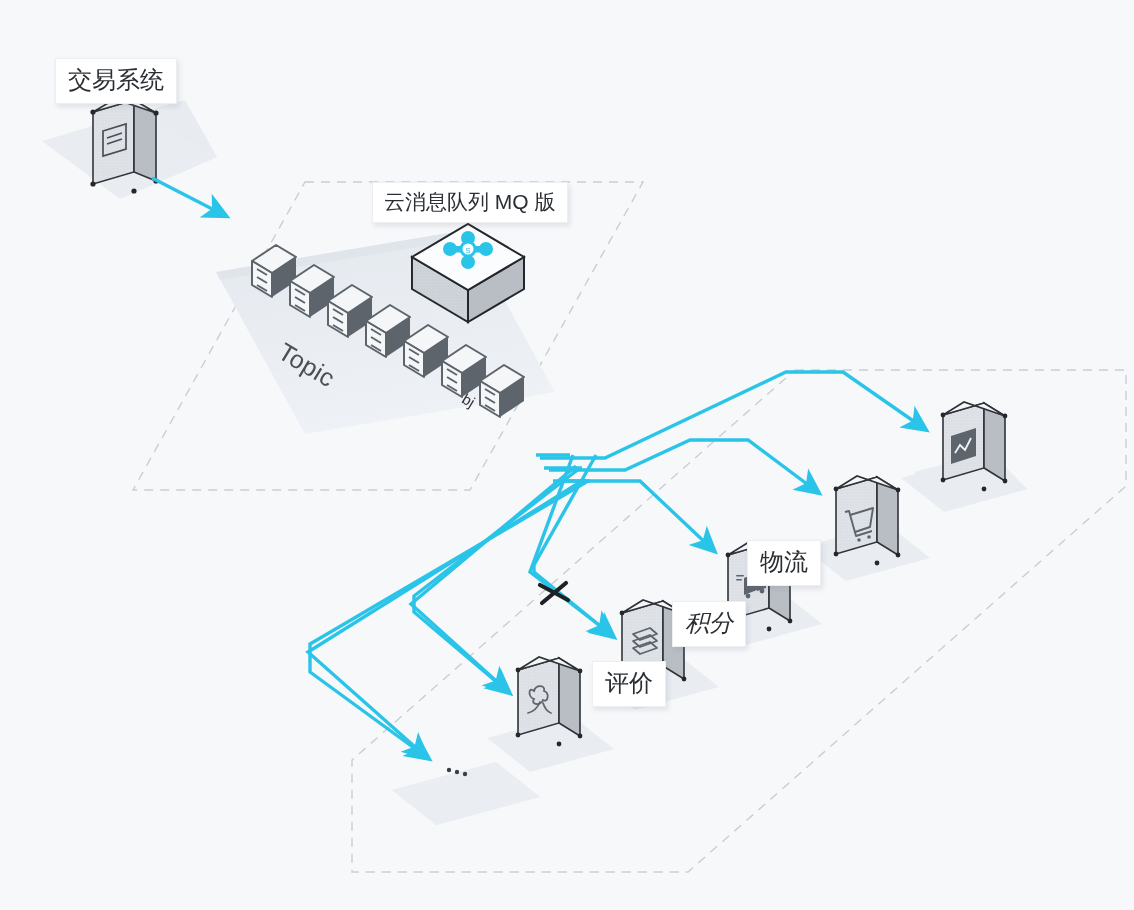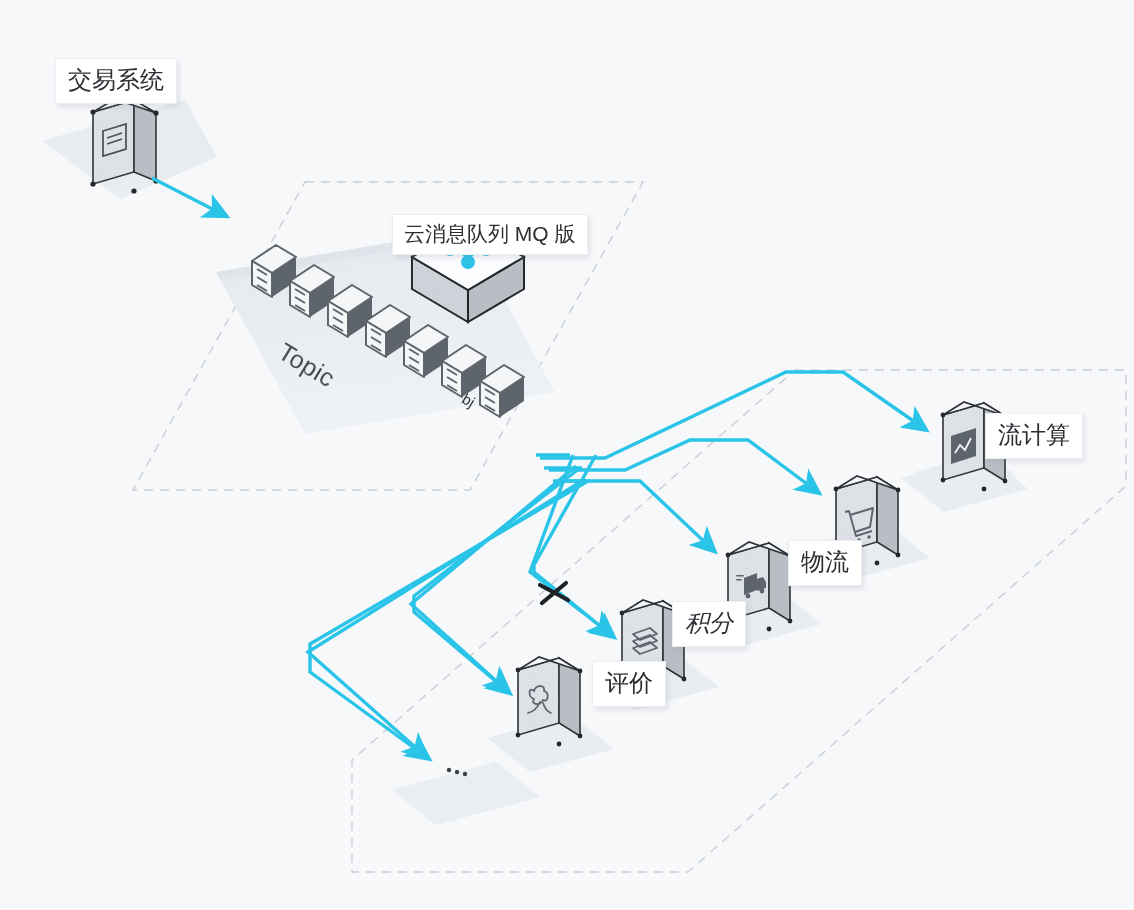--- a/index.html
+++ b/index.html
@@ -363,26 +363,25 @@
 
     <g fill="#3a3f46">
       <circle cx="449" cy="770" r="2.2"></circle>
       <circle cx="457" cy="772" r="2.2"></circle>
       <circle cx="465" cy="774" r="2.2"></circle>
     </g>
   </svg>
 
   <div class="chip chip-lg" style="left:55px; top:58px;">交易系统</div>
 
-  <div class="chip chip-md" style="left:392px; top:182px;margin-top:32px;">云消息队列 MQ 版</div>
-
-  <div class="chip chip-lg" style="left:985px; top:413px;">流计算</div>
-
-
-  <div class="chip chip-lg" style="left:788px; top:540px;">物流</div>
+  <div class="chip chip-md" style="left:372px; top:182px;">云消息队列 MQ 版</div>
+
+
+
+  <div class="chip chip-lg" style="left:747px; top:540px;">物流</div>
 
   <div class="chip chip-lg" style="left:672px; top:601px;font-style:italic;">积分</div>
 
   <div class="chip chip-lg" style="left:592px; top:661px;">评价</div>
 
   <div class="topic-word" style="left:288px; top:337px;">Topic</div>
 
   <div class="bj-word" style="left:468px; top:390px;">bj</div>
 
 </div>

